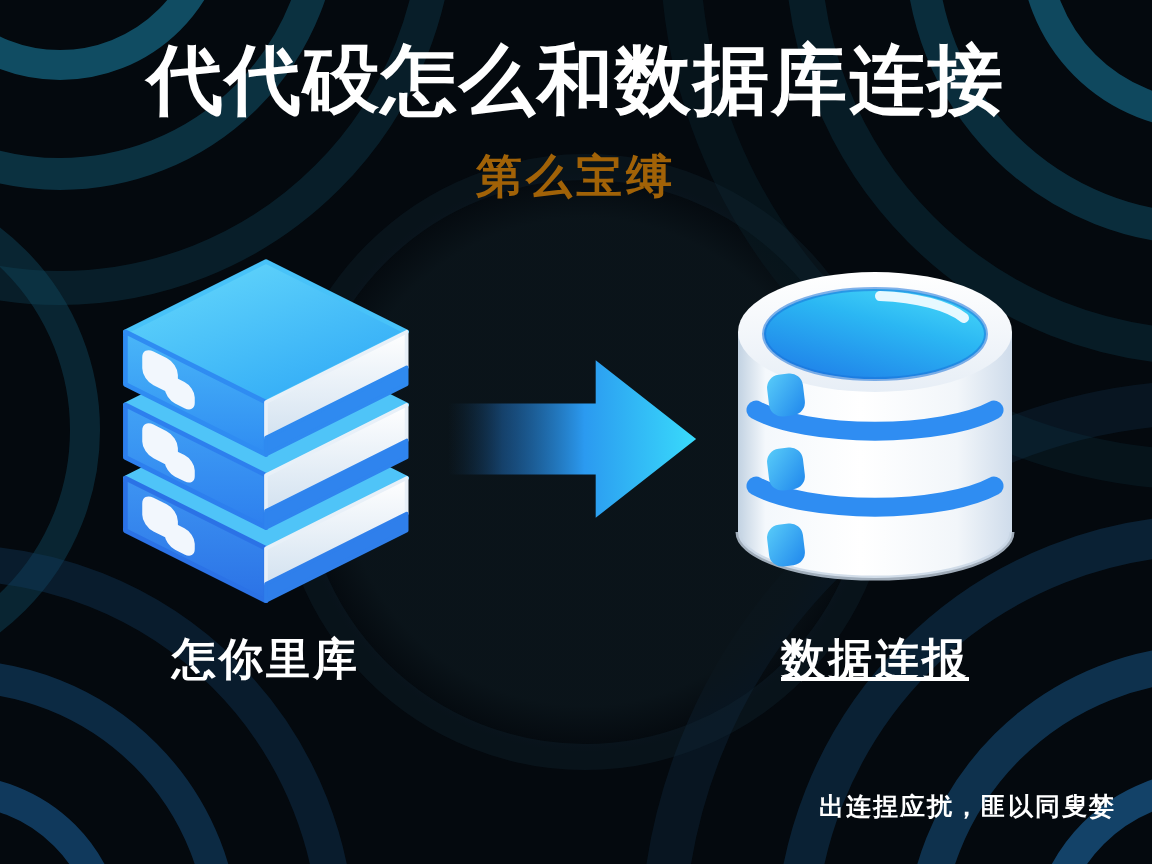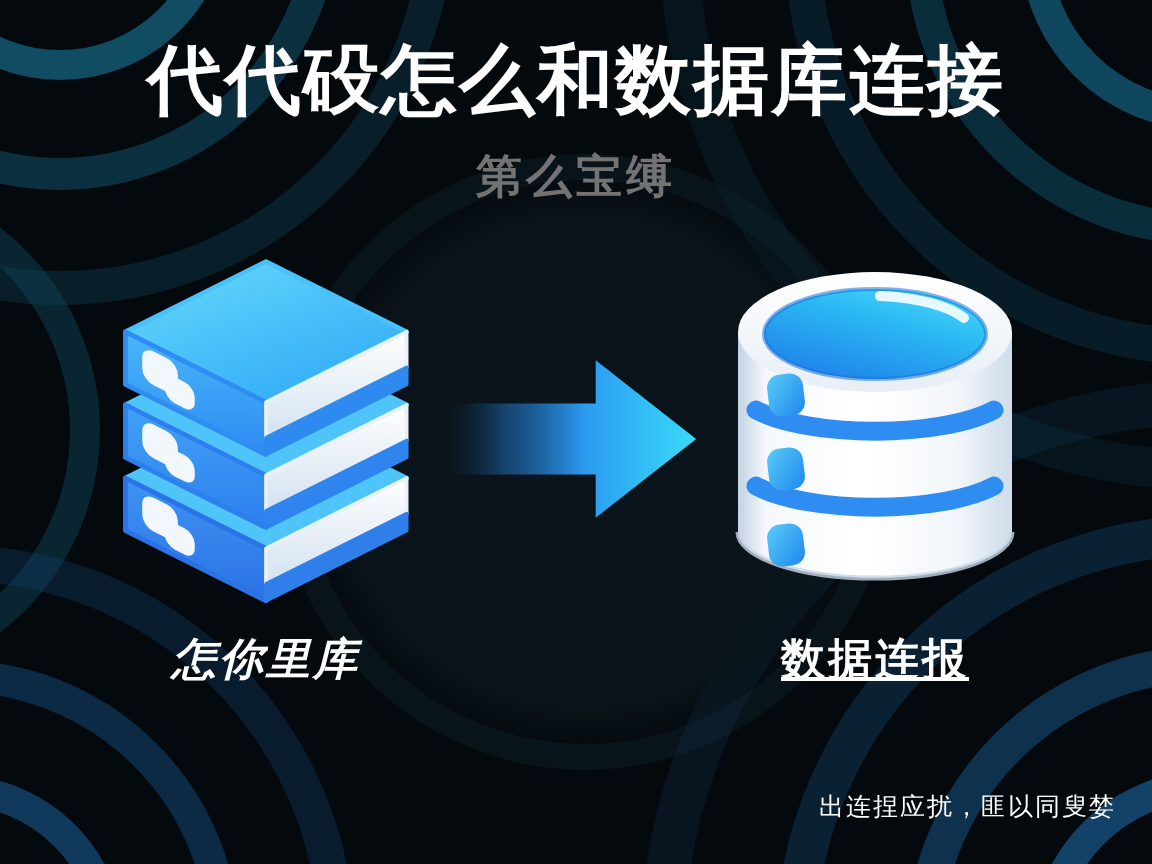--- a/index.html
+++ b/index.html
@@ -18,32 +18,32 @@
   .glow-halo{
     position:absolute;left:277px;top:154px;width:616px;height:616px;border-radius:50%;
     box-sizing:border-box;border:26px solid rgba(20,44,56,.30);
   }
   .title{
     position:absolute;top:40px;left:0;width:1152px;text-align:center;
     color:#ffffff;font-size:76px;font-weight:900;letter-spacing:2px;line-height:1.05;
   }
   .subtitle{
     position:absolute;top:146px;left:0;width:1152px;text-align:center;
-    color:#737373;font-size:46px;font-weight:900;letter-spacing:4px;
+    color:#a16207;font-size:46px;font-weight:900;letter-spacing:4px;
   }
   .icon-wrap{position:absolute;}
   .node-label{
     position:absolute;text-align:center;color:#ffffff;
     font-size:44px;font-weight:900;letter-spacing:3px;
   }
-  .label-left{left:96px;width:340px;top:630px;font-style:italic;}
+  .label-left{left:96px;width:340px;top:630px;}
   .label-right{left:720px;width:310px;top:630px;text-decoration:underline;}
   .footer-note{
     position:absolute;right:36px;top:790px;color:#ffffff;
-    font-size:25px;font-weight:400;letter-spacing:2px;text-align:left;
+    font-size:25px;font-weight:700;letter-spacing:2px;text-align:left;
   }
 </style>
 </head>
 <body>
 
 <div class="stage">
 
   <div class="ring" style="left:-110px;top:-260px;width:340px;height:340px;border-width:30px;border-color:rgba(18,84,108,.9);"></div>
   <div class="ring" style="left:-220px;top:-370px;width:560px;height:560px;border-width:32px;border-color:rgba(15,70,92,.65);"></div>
   <div class="ring" style="left:-335px;top:-485px;width:790px;height:790px;border-width:34px;border-color:rgba(13,58,76,.45);"></div>

